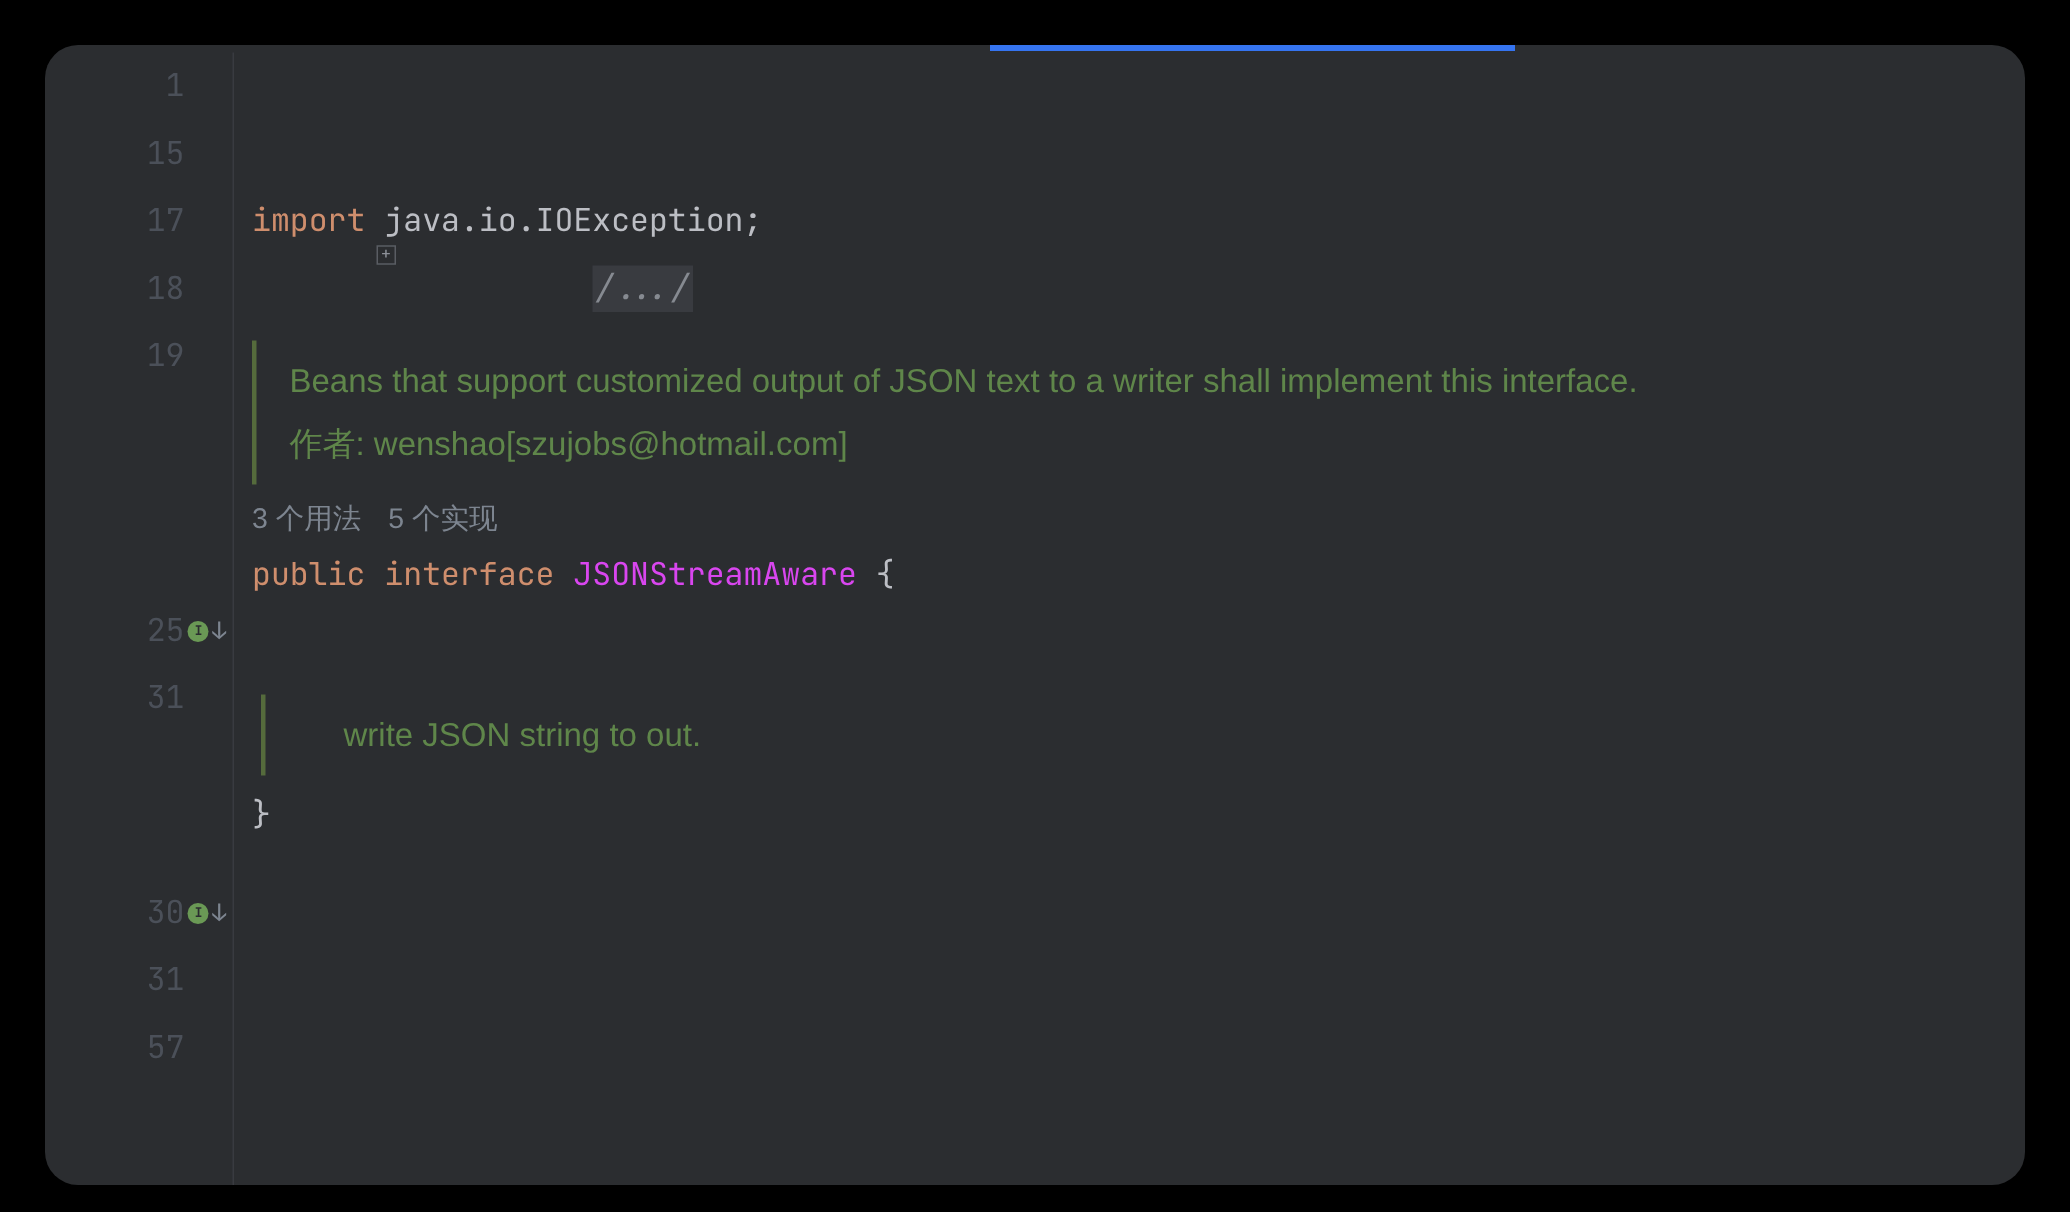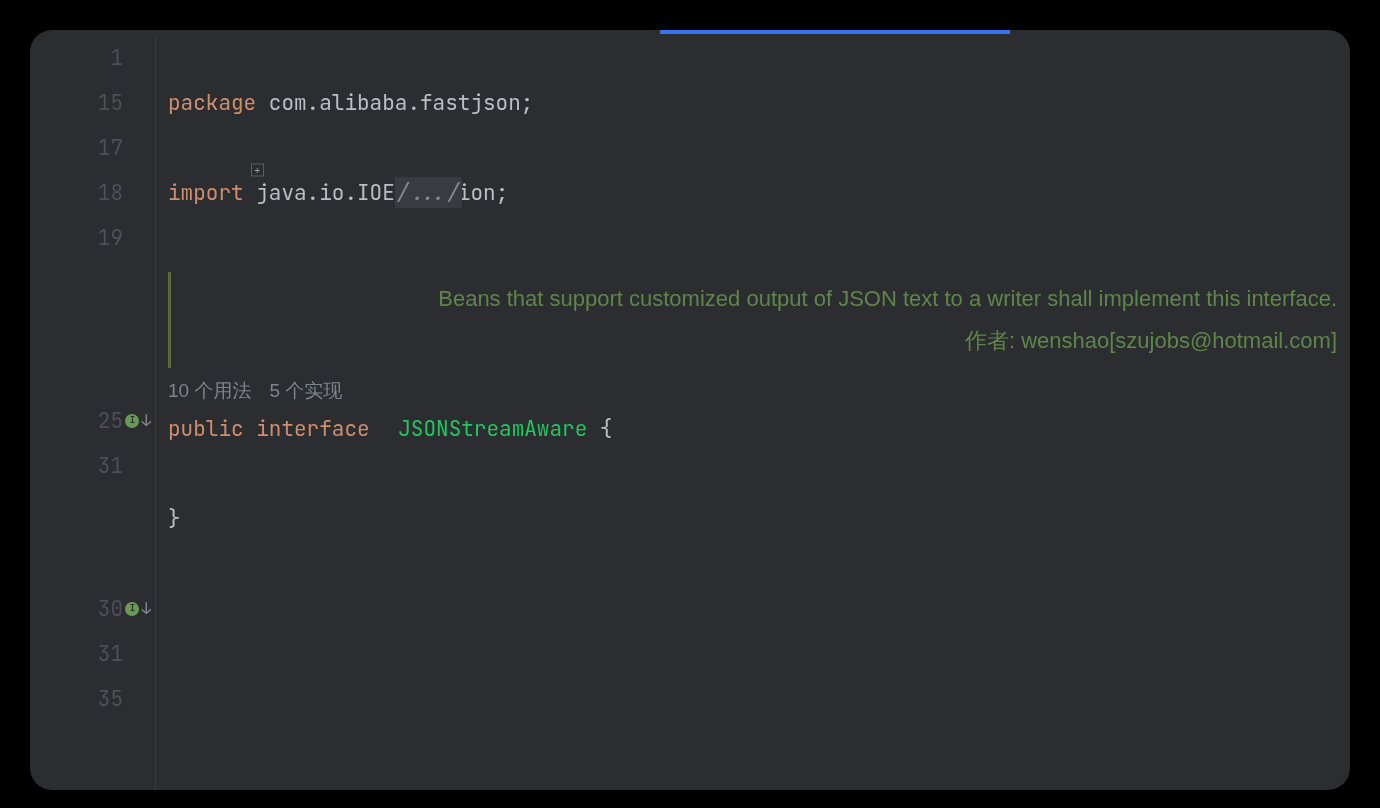--- a/index.html
+++ b/index.html
@@ -117,40 +117,39 @@
     padding: 2px 2px;
     font-style: italic;
   }
   .kw { color: #cf8e6d; }
   .pkg { color: #bcbec4; }
   .punct { color: #bcbec4; }
   .doc-block {
     margin: 12px 0 4px 0;
     padding: 6px 13px 6px 22px;
     border-left: 3px solid #556b3c;
-    text-align: right;
   }
   .doc-block-inner {
     margin-left: 6px;
   }
   .doc-text {
     color: #5f864a;
     line-height: 42px;
     font-family: -apple-system, "Segoe UI", sans-serif;
     font-size: 22px;
   }
   .hint {
     color: #7d8590;
     font-family: -apple-system, "Segoe UI", sans-serif;
     font-size: 19px;
     padding: 6px 0 2px 0;
   }
   .hint span { margin-right: 18px; cursor: pointer; }
   .type { color: #bcbec4; }
-  .iface { color: #22c55e; margin-left: 16px; }
+  .iface { color: #d946ef; }
   .method-decl { color: #ffc66d; }
   .param { color: #bcbec4; }
   .indent1 { padding-left: 52px; }
 </style>
 </head>
 <body>
 
 <div class="window">
   <div class="tab-underline"></div>
   <div class="editor">
@@ -174,55 +173,57 @@
       <div class="gutter-line" style="height:62px"></div>
       <div class="gutter-line" style="height:36px"></div>
       <div class="gutter-line">
         <span>30</span>
         <span class="gutter-extra">
           <span class="impl-badge">I</span>
           <span class="down-arrow">↓</span>
         </span>
       </div>
       <div class="gutter-line">31</div>
-      <div class="gutter-line">35</div>
+      <div class="gutter-line">57</div>
     </div>
 
     <div class="divider"></div>
 
     <div class="code">
 
       <div class="code-line">
         <span class="fold-region">
           <span class="fold-plus">+</span>
           <span class="folded-text">/.../</span>
         </span>
       </div>
 
-      <div class="code-line"><span class="kw">package</span> <span class="pkg">com.alibaba.fastjson</span><span class="punct">;</span></div>
 
       <div class="code-line"></div>
 
       <div class="code-line"><span class="kw">import</span> <span class="pkg">java.io.IOException</span><span class="punct">;</span></div>
 
       <div class="code-line"></div>
 
       <div class="doc-block">
         <div class="doc-text">Beans that support customized output of JSON text to a writer shall implement this interface.</div>
         <div class="doc-text">作者: wenshao[szujobs@hotmail.com]</div>
       </div>
 
       <div class="hint">
-        <span>10 个用法</span><span>5 个实现</span>
+        <span>3 个用法</span><span>5 个实现</span>
       </div>
 
       <div class="code-line"><span class="kw">public</span> <span class="kw">interface</span> <span class="iface">JSONStreamAware</span> <span class="punct">{</span></div>
 
       <div class="code-line"></div>
 
+      <div class="doc-block doc-block-inner indent1">
+        <div class="doc-text">write JSON string to out.</div>
+      </div>
 
 
 
       <div class="code-line"><span class="punct">}</span></div>
 
       <div class="code-line"></div>
 
     </div>
   </div>
 </div>

